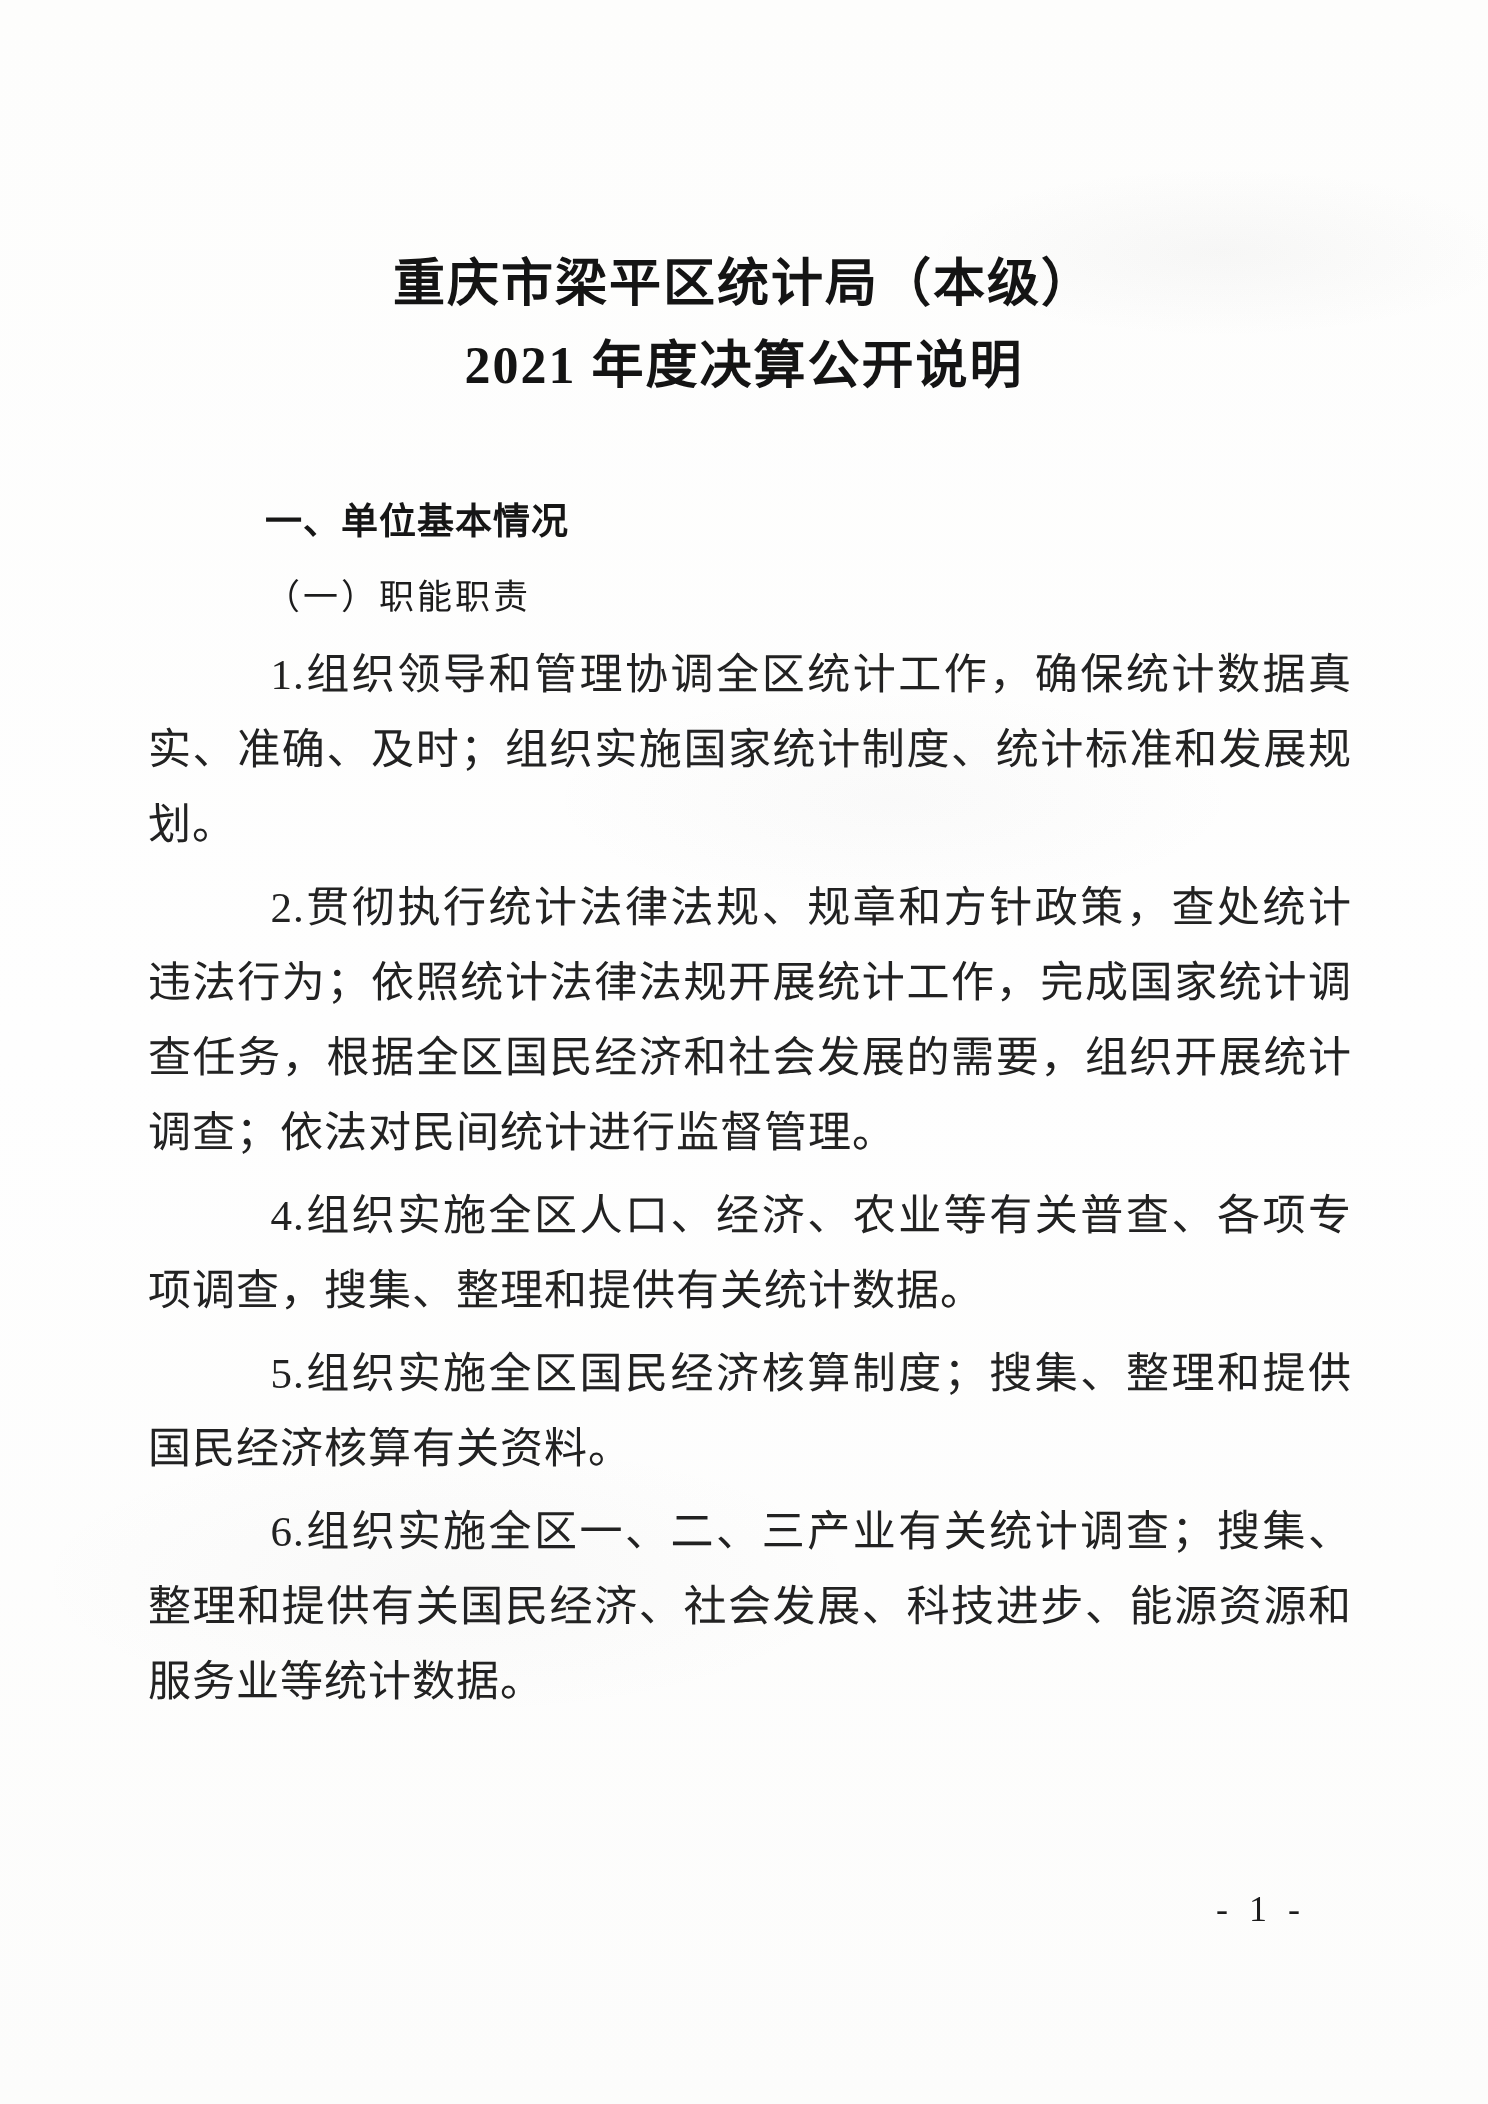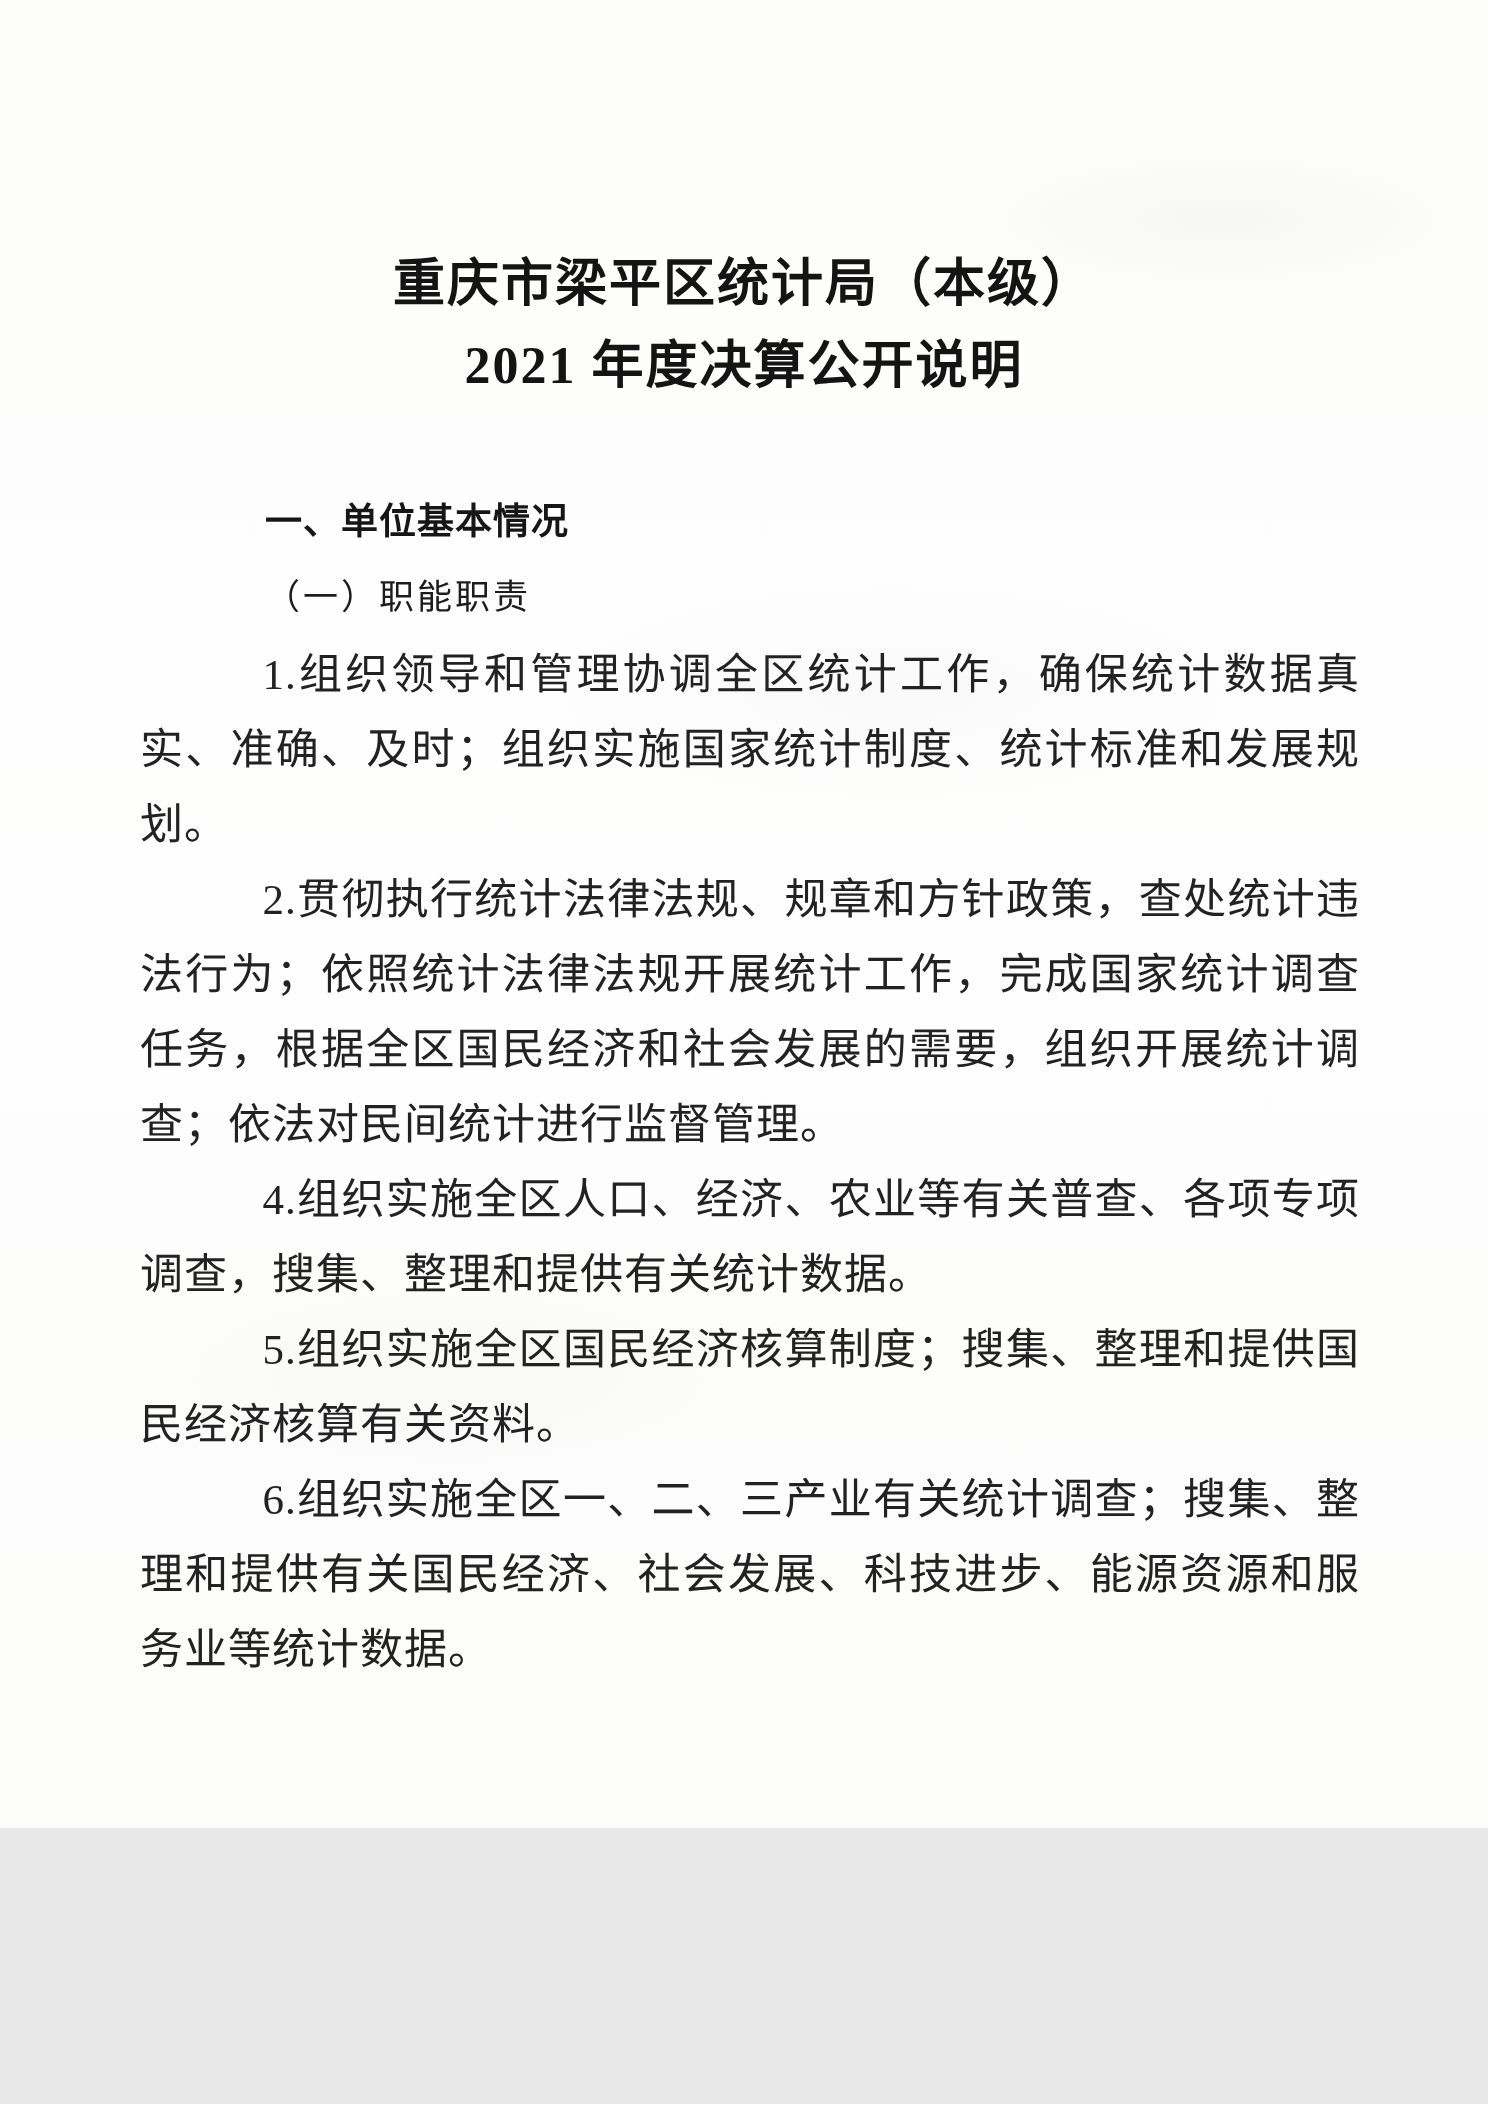--- a/index.html
+++ b/index.html
@@ -4,21 +4,21 @@
 <title>重庆市梁平区统计局（本级）2024年度决算公开说明</title>
 <style>
   html, body {
     margin: 0;
     padding: 0;
     background: #e8e8e8;
   }
   .page {
     position: relative;
     width: 1488px;
-    height: 1828px;
+    height: 2104px;
     margin: 0 auto;
     background-color: #fefefe;
     
     background-image:
       radial-gradient(ellipse 420px 120px at 82% 12%, rgba(120,120,120,0.05), transparent 70%),
       radial-gradient(ellipse 500px 160px at 60% 38%, rgba(120,120,120,0.03), transparent 70%),
       radial-gradient(ellipse 600px 200px at 30% 75%, rgba(120,120,120,0.03), transparent 70%),
       linear-gradient(180deg, #fdfdfc 0%, #fefefe 50%, #fcfcfb 100%);
     overflow: hidden;
     color: #1c1c1c;
@@ -52,21 +52,21 @@
     font-weight: 400;
     font-size: 35px;
     line-height: 54px;
     letter-spacing: 3px;
     color: #1c1c1c;
   }
   .doc-body {
     margin: 12px 128px 0 140px;
   }
   .doc-body p {
-    margin: 0;
+    margin: 8px;
     font-family: "Liberation Serif", "DejaVu Serif", serif;
     font-weight: 400;
     font-size: 43px;
     line-height: 75px;
     letter-spacing: 1px;
     text-align: justify;
     text-indent: 2.85em;
     color: #222222;
   }
   .page-number {

